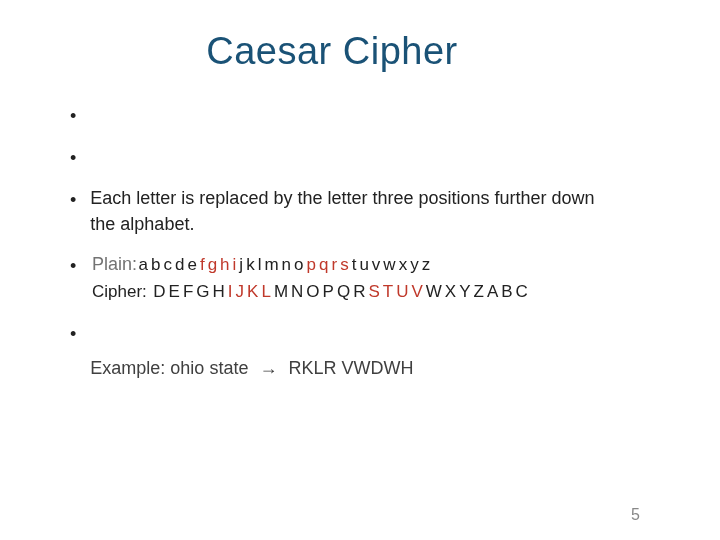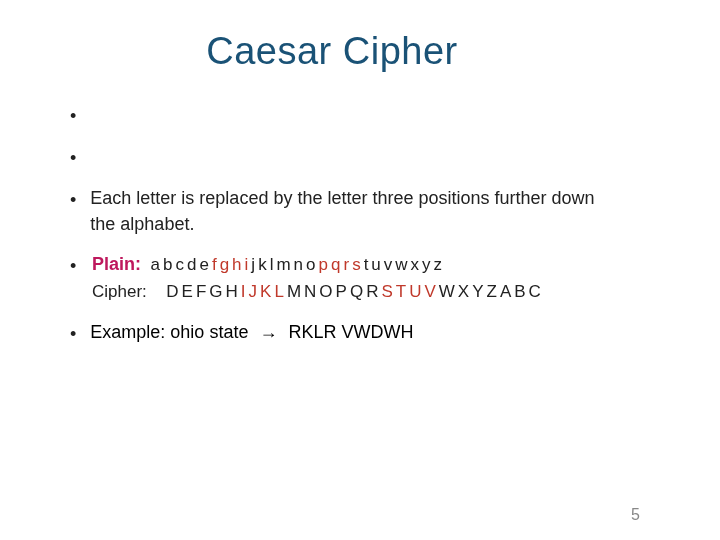--- a/index.html
+++ b/index.html
@@ -53,24 +53,22 @@
     }
 
     .plain-row {
       display: flex;
       align-items: baseline;
       font-size: 18px;
       flex-wrap: nowrap;
     }
 
     .plain-label {
-      color: #be185d;
-      margin-right: 8px;
+      color: #737373;
       white-space: nowrap;
-      font-weight: bold;
     }
 
     .letter {
       display: inline-block;
       margin: 0 1.5px;
       font-size: 17px;
     }
 
     .letter-black { color: #222; }
     .letter-red { color: #c0392b; }
@@ -78,31 +76,32 @@
     .cipher-label-row {
       display: flex;
       align-items: baseline;
       font-size: 17px;
       margin-top: 2px;
       flex-wrap: nowrap;
     }
 
     .cipher-label {
       color: #222;
-      margin-right: 18px;
+      margin-right: 5px;
       white-space: nowrap;
     }
 
     .example-li {
       font-size: 18px;
       margin-top: 4px;
     }
 
     .example-text {
-      color: #000000;
+      color: #404040;
+      margin-top: 36px;
     }
 
     .page-number {
       position: absolute;
       bottom: 16px;
       right: 24px;
       font-size: 16px;
       color: #888;
     }
   </style>

